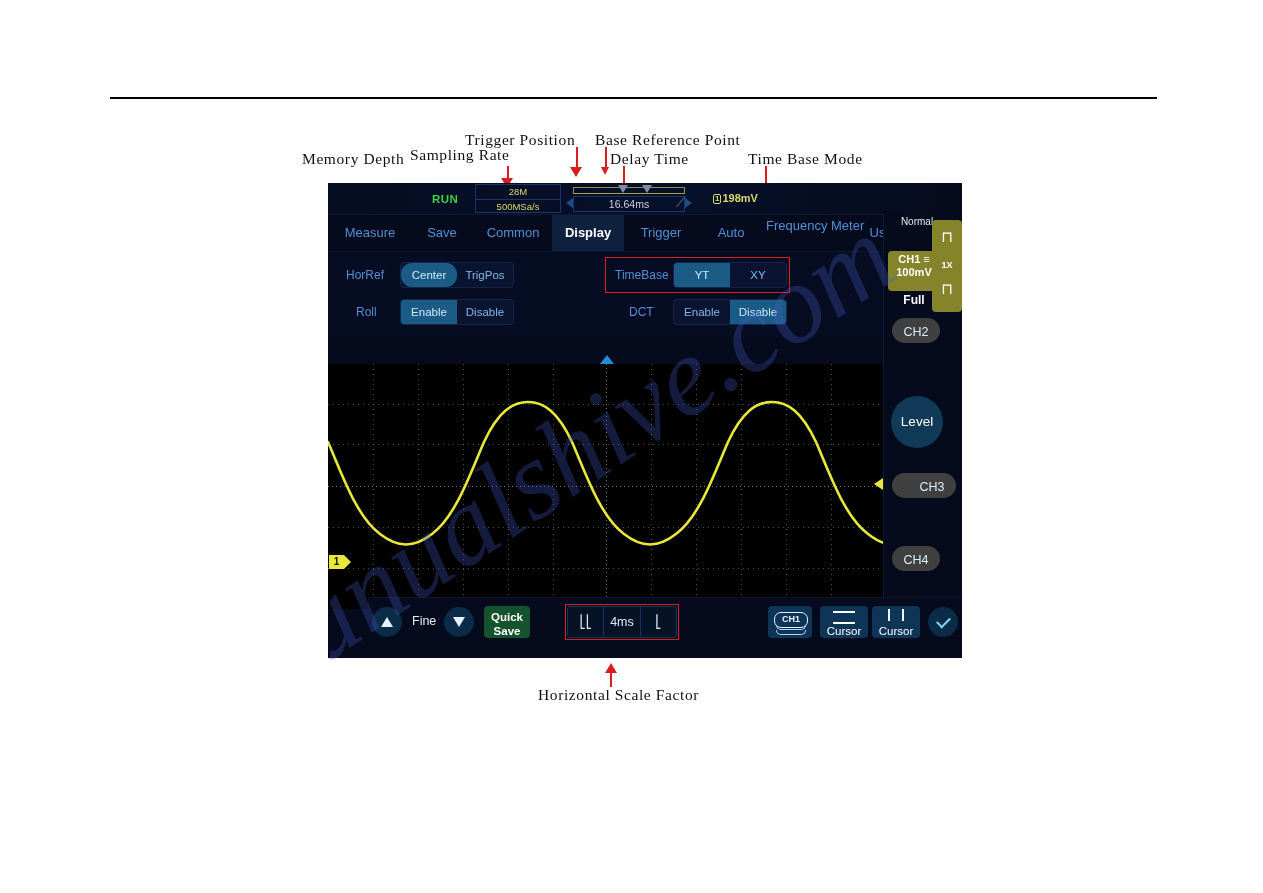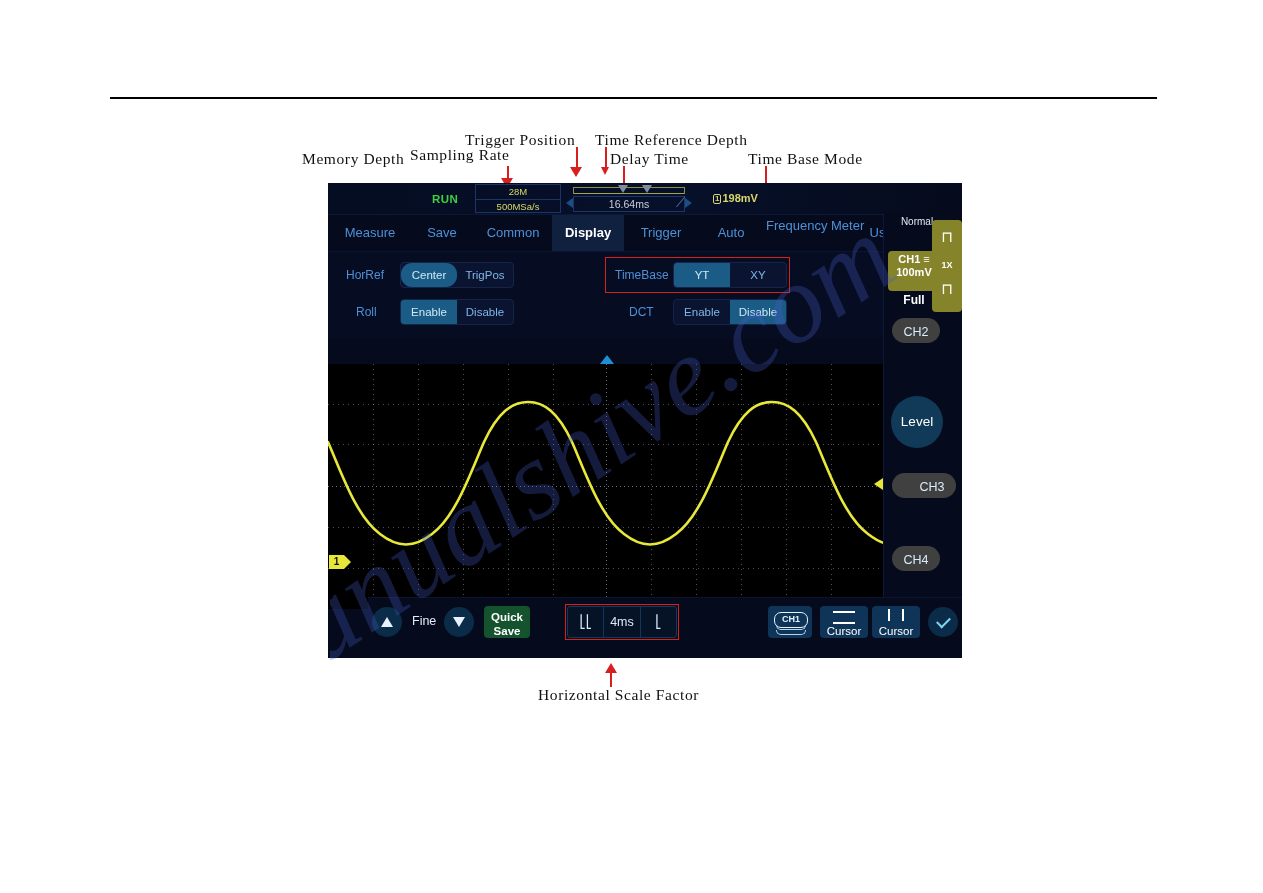--- a/index.html
+++ b/index.html
@@ -649,21 +649,21 @@
   }
 </style>
 </head>
 <body>
 
 <div class="page-rule"></div>
 
 <div class="callout" style="left:302px; top:150px;">Memory Depth</div>
 <div class="callout" style="left:410px; top:146px;text-align:right;">Sampling Rate</div>
 <div class="callout" style="left:465px; top:131px;">Trigger Position</div>
-<div class="callout" style="left:595px; top:131px;">Time Reference Depth</div>
+<div class="callout" style="left:595px; top:131px;">Base Reference Point</div>
 <div class="callout" style="left:610px; top:150px;">Delay Time</div>
 <div class="callout" style="left:748px; top:150px;">Time Base Mode</div>
 <div class="callout" style="left:538px; top:686px;">Horizontal Scale Factor</div>
 
 <div class="ann-line" style="left:507px; top:166px; height:14px;"></div>
 <div class="ann-arrow down" style="left:501px; top:178px;"></div>
 
 <div class="ann-line" style="left:576px; top:147px; height:22px;"></div>
 <div class="ann-arrow down" style="left:570px; top:167px;"></div>
 

